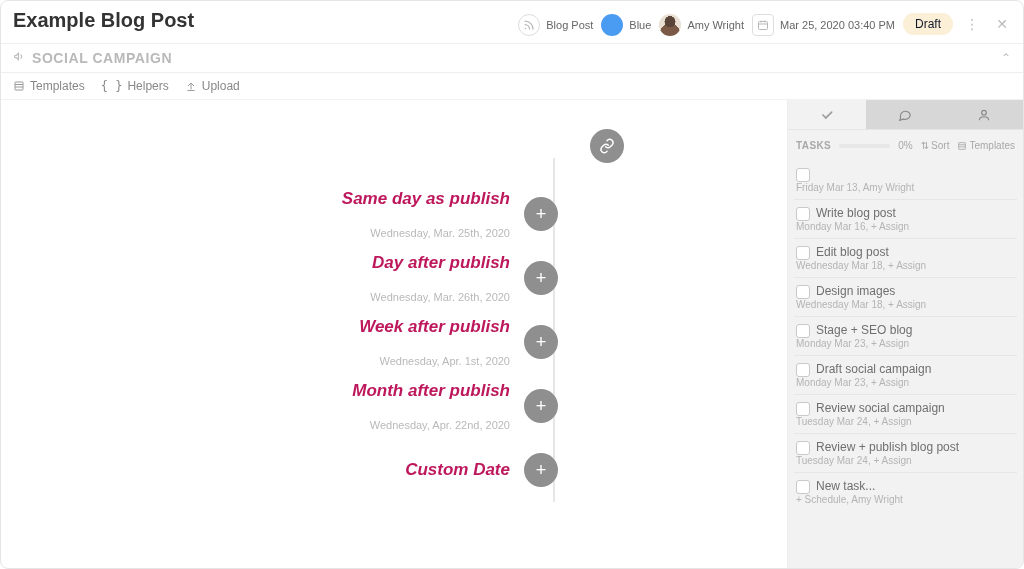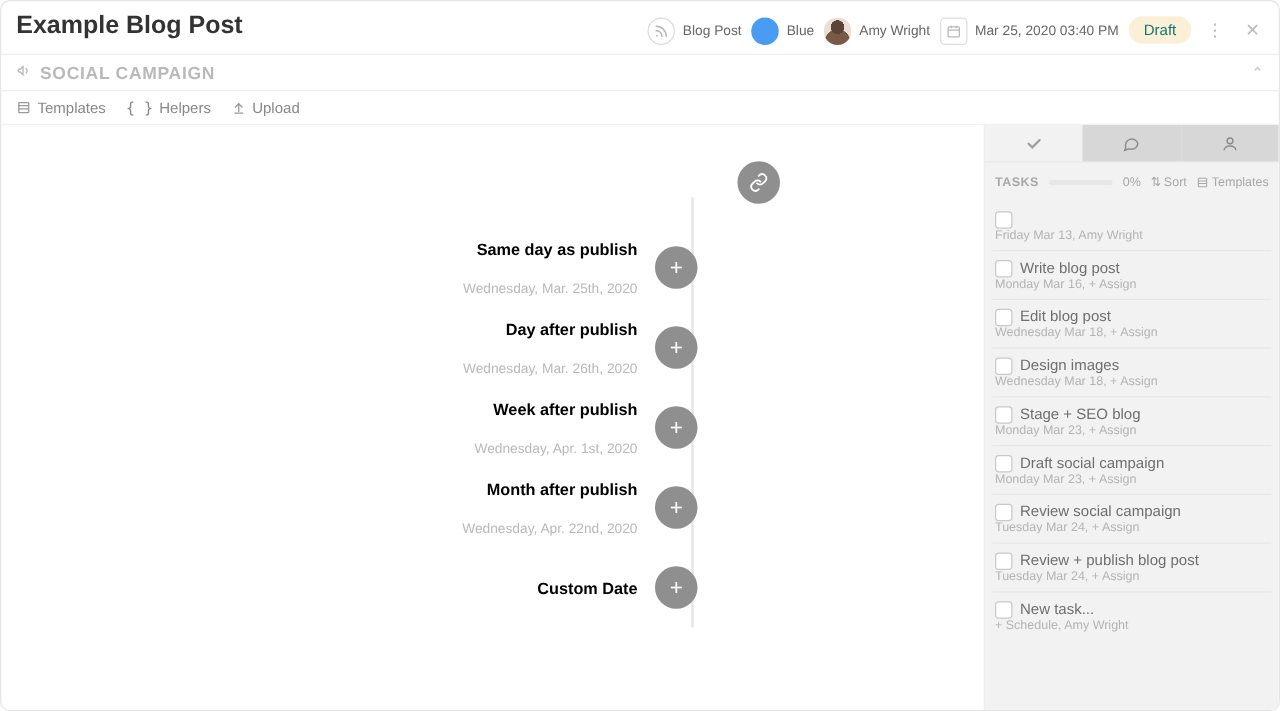--- a/index.html
+++ b/index.html
@@ -42,21 +42,21 @@
   }
   .circle { width: 22px; height: 22px; border-radius: 50%; display:inline-flex; align-items:center; justify-content:center; }
   .ring { border: 1px solid #ddd; background: #fff; color: #999; font-size: 12px; }
   .blue-dot { background: #4A9CF3; }
   .avatar { background: #e9dfd3 center/cover;
             background-image: radial-gradient(circle at 50% 35%, #5a4439 0 30%, transparent 31%),
                               radial-gradient(circle at 50% 90%, #7a5a46 0 45%, transparent 46%);
   }
   .cal-icon { border: 1px solid #ddd; color:#bbb; font-size:12px; border-radius:4px; }
   .draft-badge {
-    background: #fcefd8; color: #0f766e;
+    background: #fcefd8; color: #0f172a;
     border-radius: 14px;
     padding: 4px 12px; font-size: 12px; font-weight: 500;
   }
   .icon-btn { color:#bbb; font-size:14px; width:22px; height:22px;
               display:inline-flex; align-items:center; justify-content:center; cursor:pointer;}
   
   .section-bar {
     display:flex; align-items:center; justify-content:space-between;
     padding: 6px 12px;
     border-bottom: 1px solid #eee;
@@ -90,21 +90,21 @@
     position:absolute; left: 389px; top: 36px; bottom: 0;
     width: 2px; background: #e6e6e6;
   }
   .node-row {
     position:relative; display:flex; align-items:center;
     height: 64px;
   }
   .node-label {
     width: 360px; text-align:right; padding-right: 14px;
   }
-  .node-label .ttl { font-size:13px; font-weight:700; color:#000000; }
+  .node-label .ttl { font-size:17px; font-weight:700; color:#be185d;font-style:italic; }
   .node-label .dt  { font-size:11px; color:#b9b9b9;margin-top:18px; }
   .node-btn {
     width: 34px; height:34px; border-radius:50%;
     background:#8f8f8f; color:#fff;
     display:inline-flex; align-items:center; justify-content:center;
     font-size:18px; line-height:1;
     position:relative; z-index:1;
   }
   .link-node .node-btn svg { width:16px; height:16px; }
   .link-node { justify-content:flex-end; padding-left:374px; margin-bottom: 12px; }

